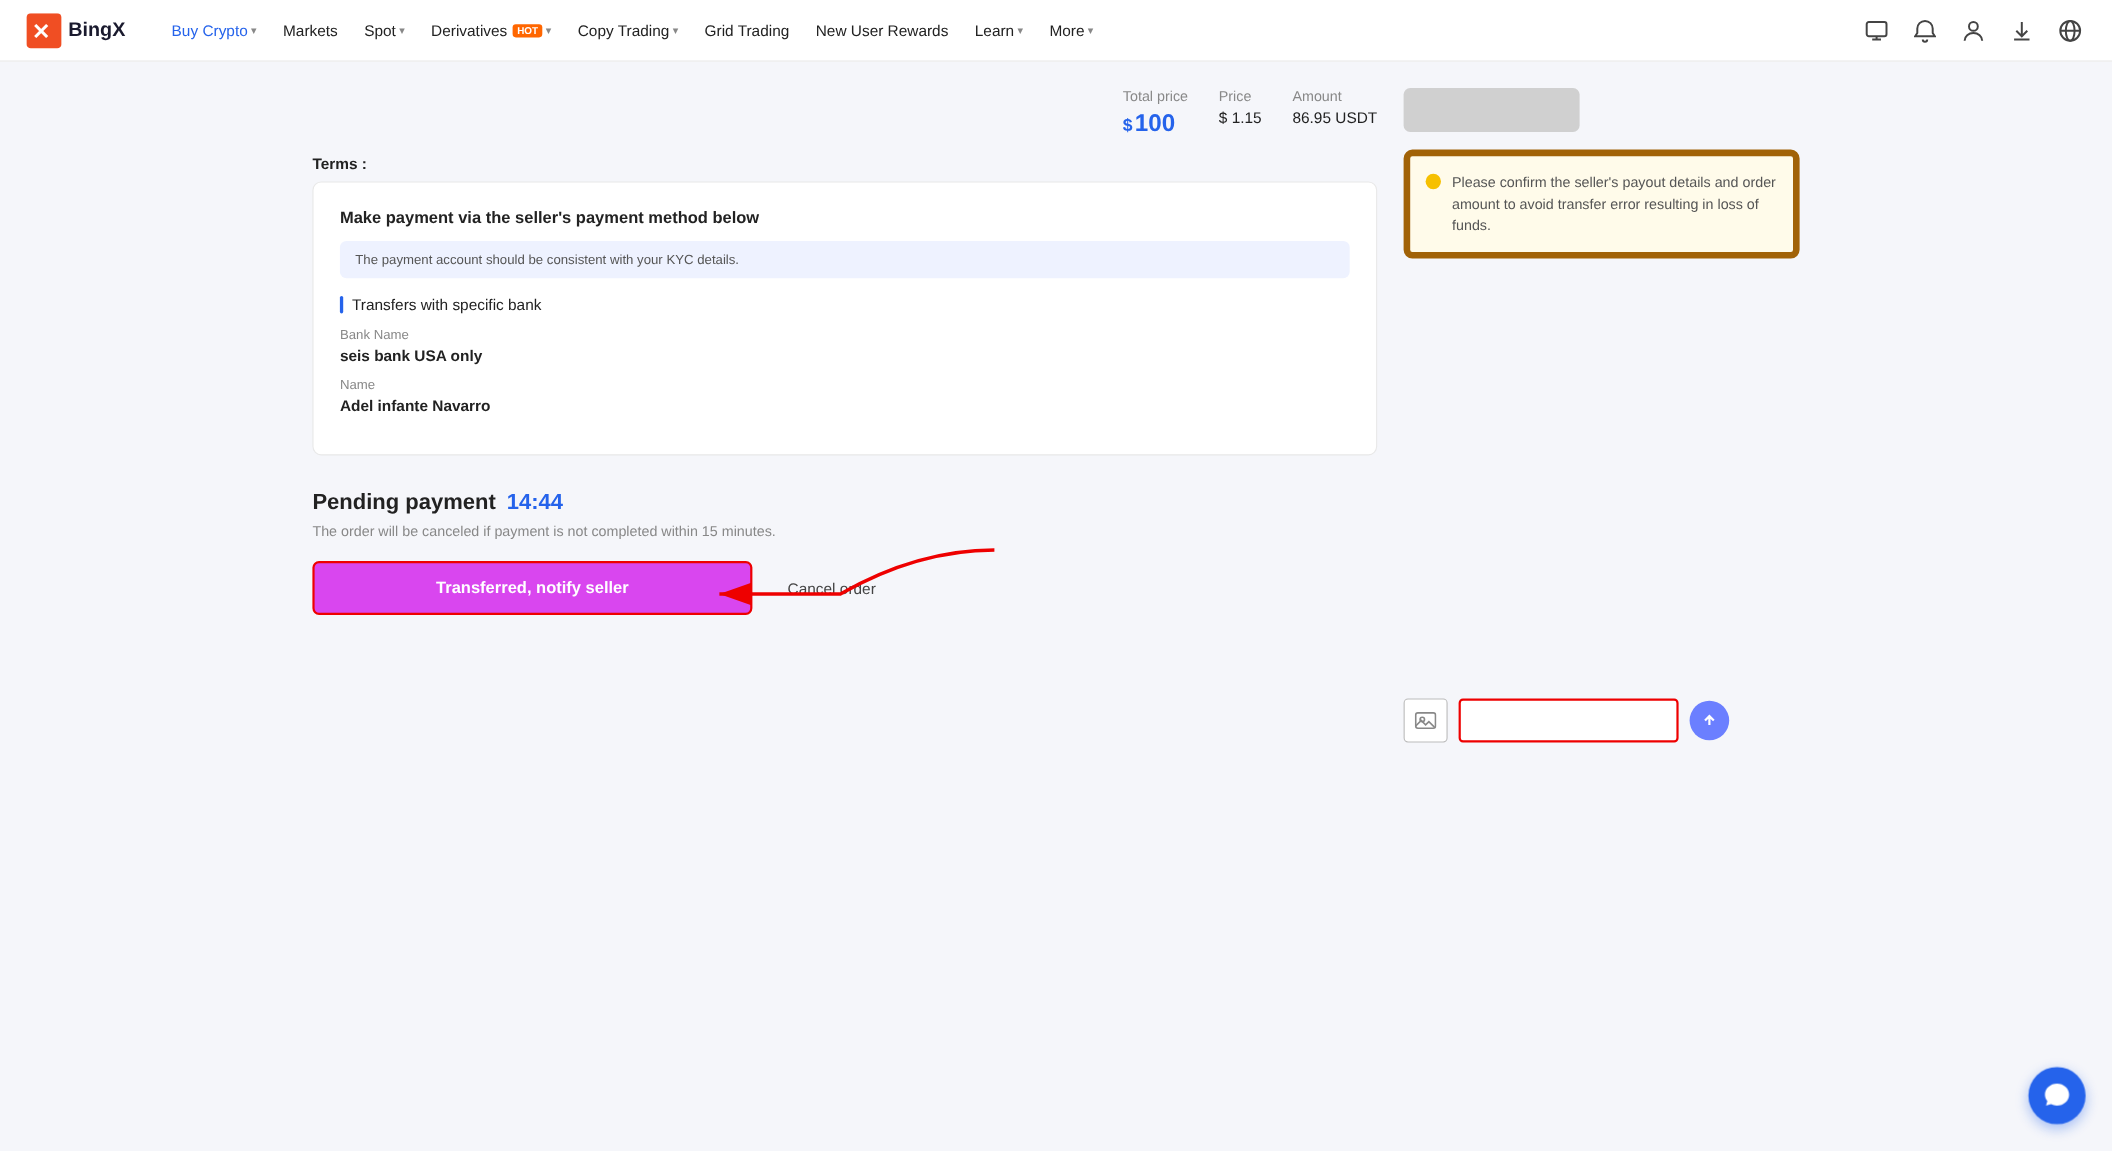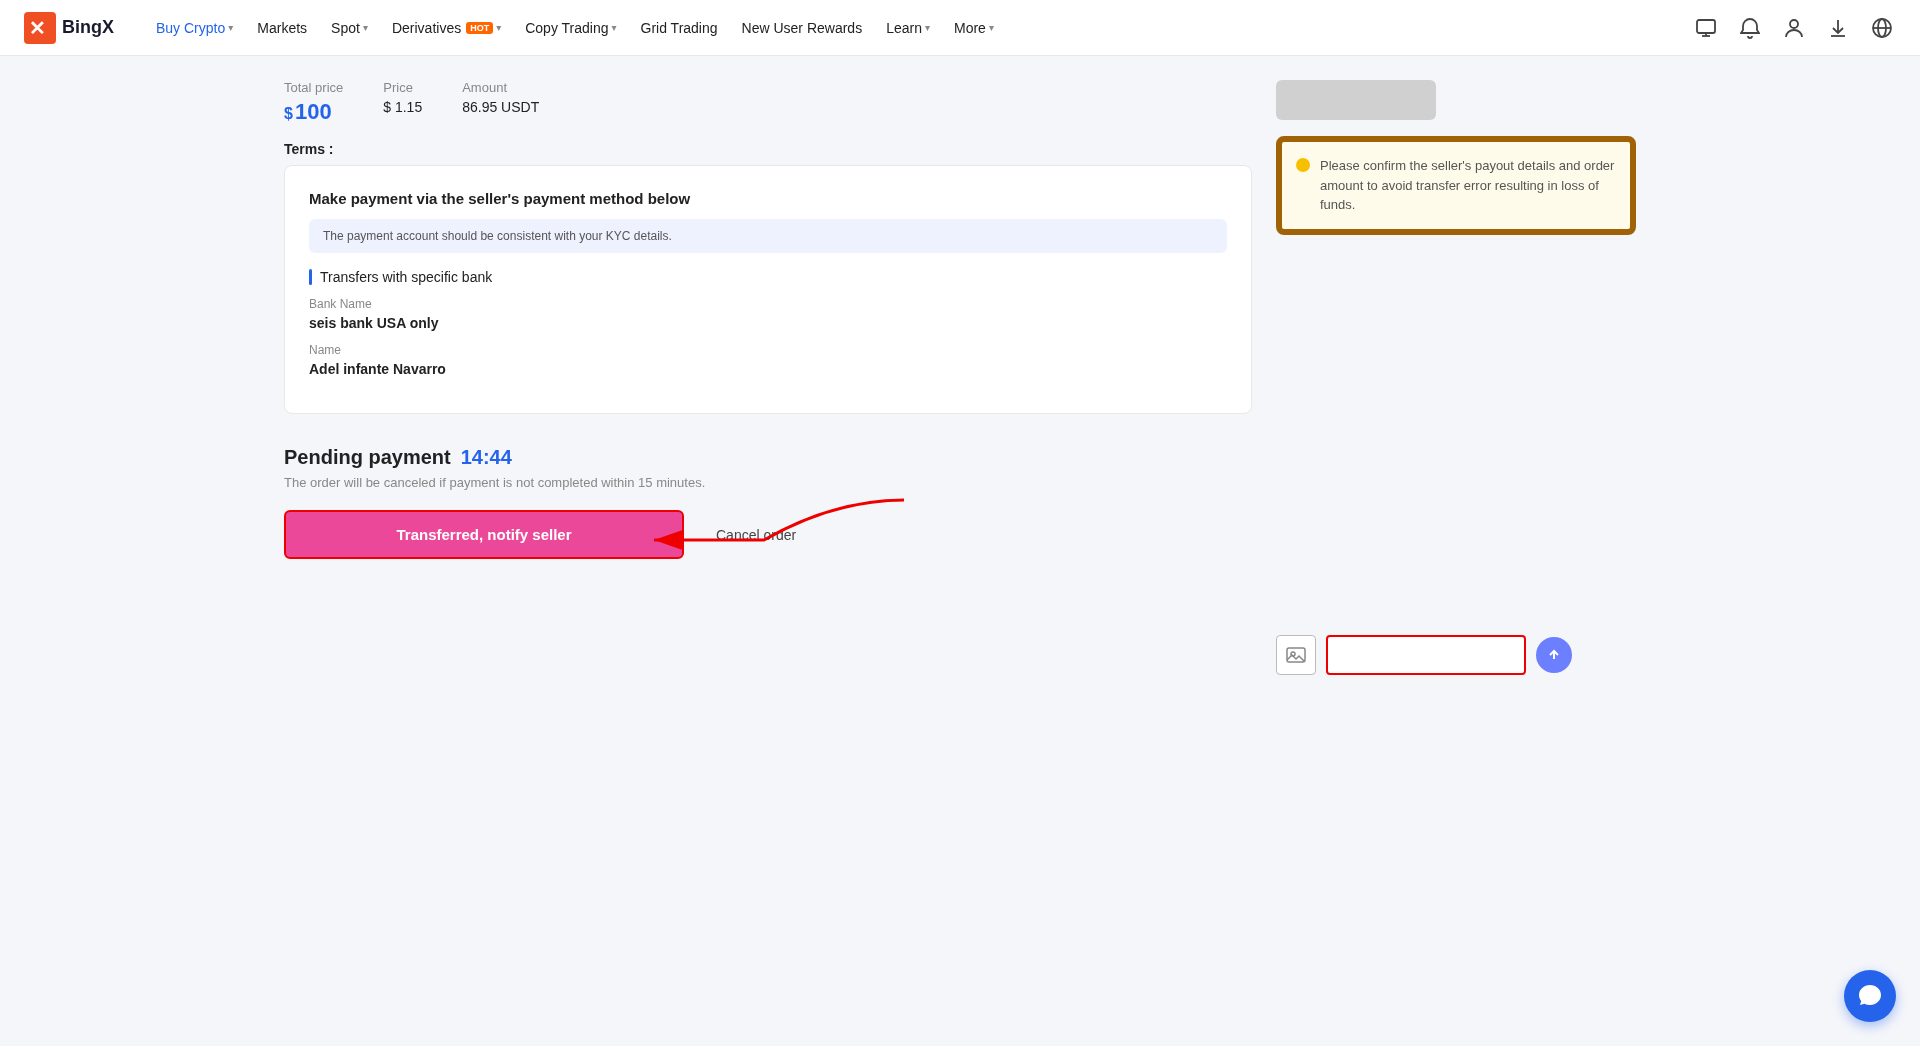--- a/index.html
+++ b/index.html
@@ -91,23 +91,24 @@
       min-width: 0;
     }
     .right-panel {
       width: 360px;
       flex-shrink: 0;
     }
 
     
     .order-info-row {
       display: flex;
-      gap: 40px;
+      gap: 28px;
       margin-bottom: 16px;
       align-items: flex-start;
+      justify-content: flex-end;
     }
     .info-col label {
       font-size: 13px;
       color: #888;
       margin-bottom: 4px;
       display: block;
     }
     .info-col .value {
       font-size: 14px;
       color: #222;
@@ -239,21 +240,21 @@
     }
 
     
     .action-row {
       display: flex;
       align-items: center;
       gap: 16px;
       position: relative;
     }
     .btn-primary {
-      background: #ec4899;
+      background: #d946ef;
       color: #fff;
       border: none;
       border-radius: 6px;
       padding: 14px 32px;
       font-size: 15px;
       font-weight: 600;
       cursor: pointer;
       flex: 1;
       max-width: 400px;
       border: 2.5px solid #e00;

